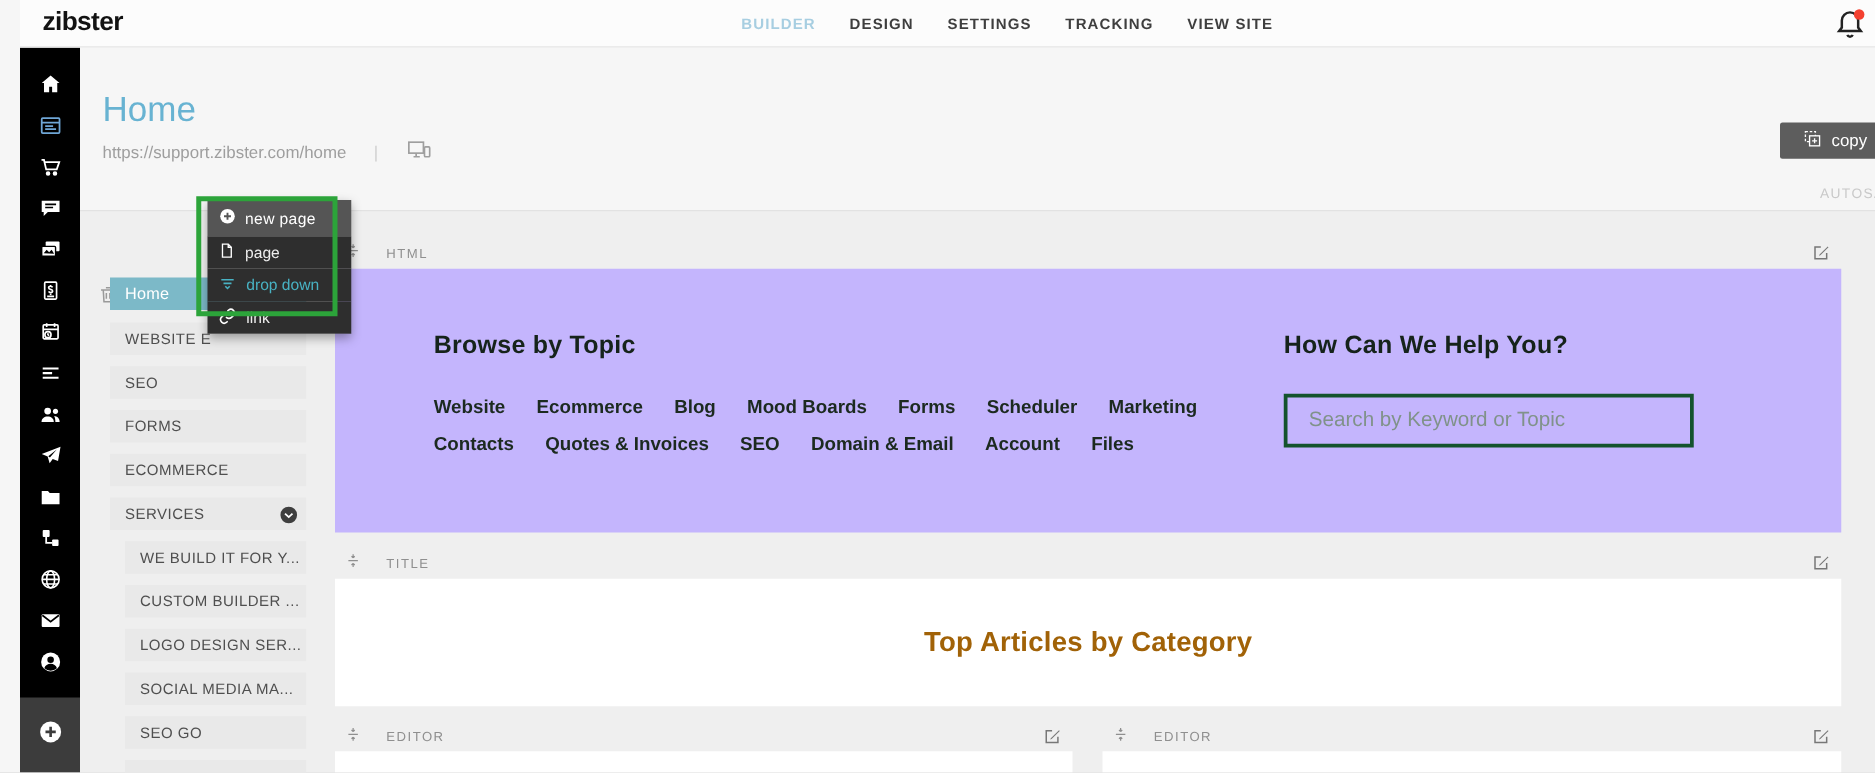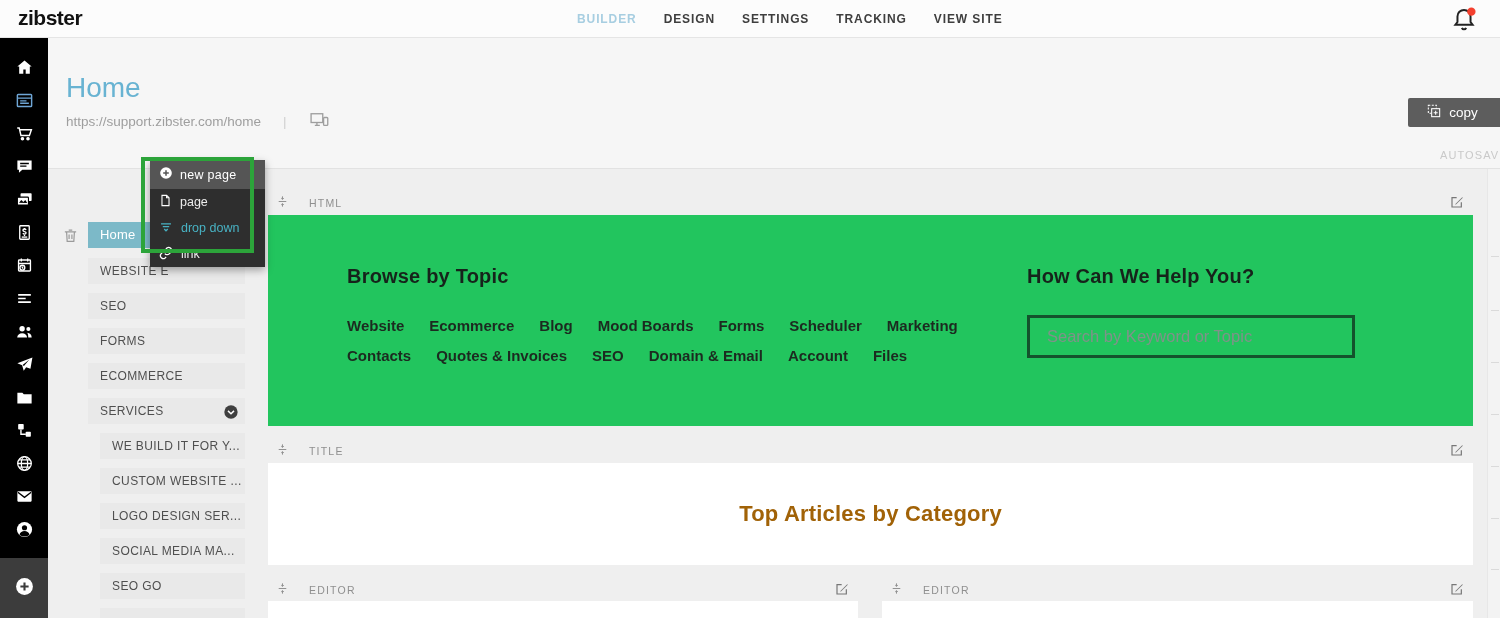--- a/index.html
+++ b/index.html
@@ -2,21 +2,21 @@
 <html><head>
 <meta charset="utf-8">
 <style>
   html,body{margin:0;padding:0;background:#dcdcdc;}
   *{box-sizing:border-box;}
   #screen{
     position:relative;width:1500px;height:618px;overflow:hidden;
     background:#f6f6f6;font-family:"Liberation Sans",sans-serif;
     -webkit-font-smoothing:antialiased;
   }
-  .abs{position:absolute;}
+  .abs{position:absolute;margin-left:16px;}
 
   
   .top-header{left:0;top:0;width:1500px;height:38px;background:#fcfcfc;border-bottom:1px solid #e5e5e5;z-index:30;}
   .logo{left:18px;top:6px;font-size:21px;font-weight:800;color:#121212;letter-spacing:-.5px;}
   .top-nav{left:577px;top:0;height:38px;display:flex;align-items:center;gap:27px;}
   .top-nav .nav-item{font-size:12px;letter-spacing:.9px;font-weight:600;color:#3e3e3e;cursor:pointer;}
   .top-nav .nav-item.active{color:#a7cee1;}
   .bell-wrap{left:1450px;top:5px;width:30px;height:30px;}
 
   
@@ -56,21 +56,21 @@
     color:#ededed;font-size:12.5px;cursor:pointer;}
   .np-item.teal{color:#48b2c3;}
   .green-box{left:141px;top:157px;width:113px;height:96px;border:4px solid #2ca43a;z-index:7;pointer-events:none;}
 
   
   .blk-head{position:absolute;height:25px;display:flex;align-items:center;gap:20px;padding-left:8px;color:#8f8f8f;z-index:2;}
   .blk-label{font-size:10.5px;letter-spacing:1.2px;color:#8f8f8f;}
   .edit-btn{position:absolute;top:4px;right:8px;color:#777;cursor:pointer;background:none;border:none;padding:0;line-height:0;}
   .blk-body{position:absolute;z-index:1;}
 
-  .html-body{left:268px;top:215px;width:1205px;height:211px;background:#22c55e;}
+  .html-body{left:268px;top:215px;width:1205px;height:211px;background:#c4b5fd;}
   .browse-title,.help-title{position:absolute;top:50px;font-size:20px;font-weight:700;color:#16231b;letter-spacing:.2px;}
   .browse-title{left:79px;}
   .help-title{left:759px;}
   .topics-row{position:absolute;left:79px;display:flex;gap:25px;}
   .topics-row.r1{top:102px;}
   .topics-row.r2{top:132px;}
   .topic-link{font-size:15px;font-weight:600;color:#1c2a20;cursor:pointer;white-space:nowrap;}
   .search-box{position:absolute;left:759px;top:100px;width:328px;height:43px;}
   .search-box input{width:100%;height:100%;background:transparent;border:3px solid #14532d;
     padding:0 17px;font-size:16.5px;color:#333;font-family:"Liberation Sans",sans-serif;outline:none;}
@@ -277,21 +277,21 @@
   <div class="page-item" style="top:398px">
     <span>SERVICES</span>
     <span class="svc-chevron">
       <svg width="16" height="16" viewBox="0 0 24 24">
           <circle cx="12" cy="12" r="10" fill="#3f3f3f"></circle>
           <path d="m7.5 10.3 4.5 4.2 4.5-4.2" fill="none" stroke="#fff" stroke-width="2.2"></path>
         </svg>
     </span>
   </div>
   <div class="page-item sub" style="top:433px">WE BUILD IT FOR Y...</div>
-  <div class="page-item sub" style="top:468px">CUSTOM WEBSITE ...</div>
+  <div class="page-item sub" style="top:468px">CUSTOM BUILDER ...</div>
   <div class="page-item sub" style="top:503px">LOGO DESIGN SER...</div>
   <div class="page-item sub" style="top:538px">SOCIAL MEDIA MA...</div>
   <div class="page-item sub" style="top:573px">SEO GO</div>
   <div class="page-item sub" style="top:608px"></div>
 
   <div class="abs np-menu">
     <div class="np-head">
       <span>
         <svg width="14" height="14" viewBox="0 0 24 24">
             <circle cx="12" cy="12" r="10" fill="#fff"></circle>

